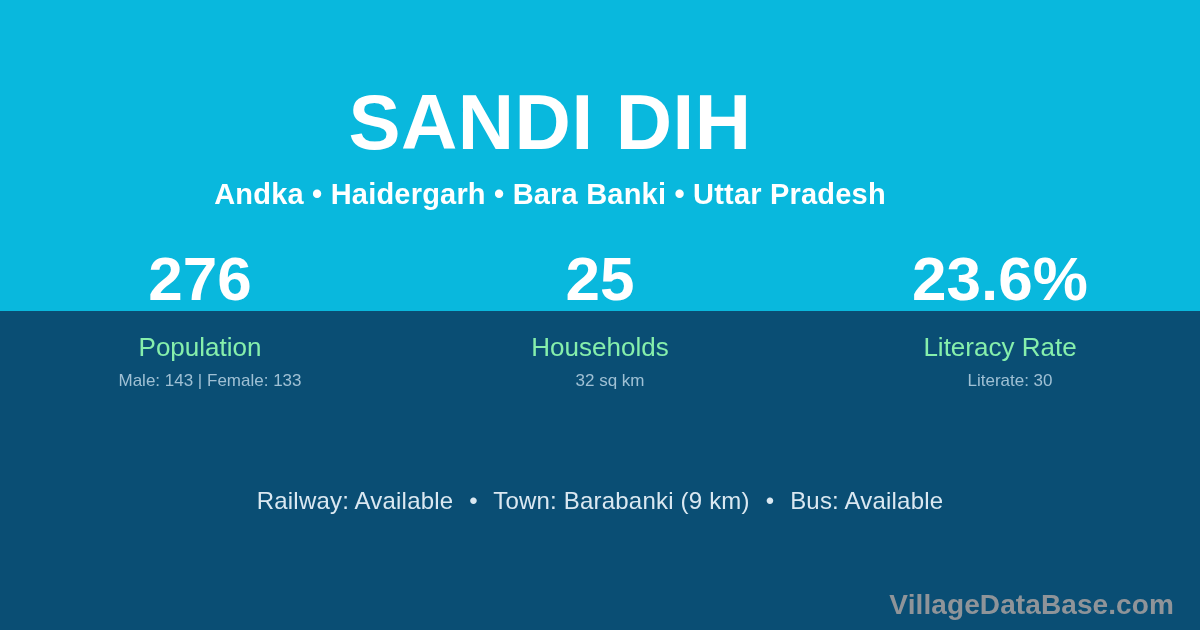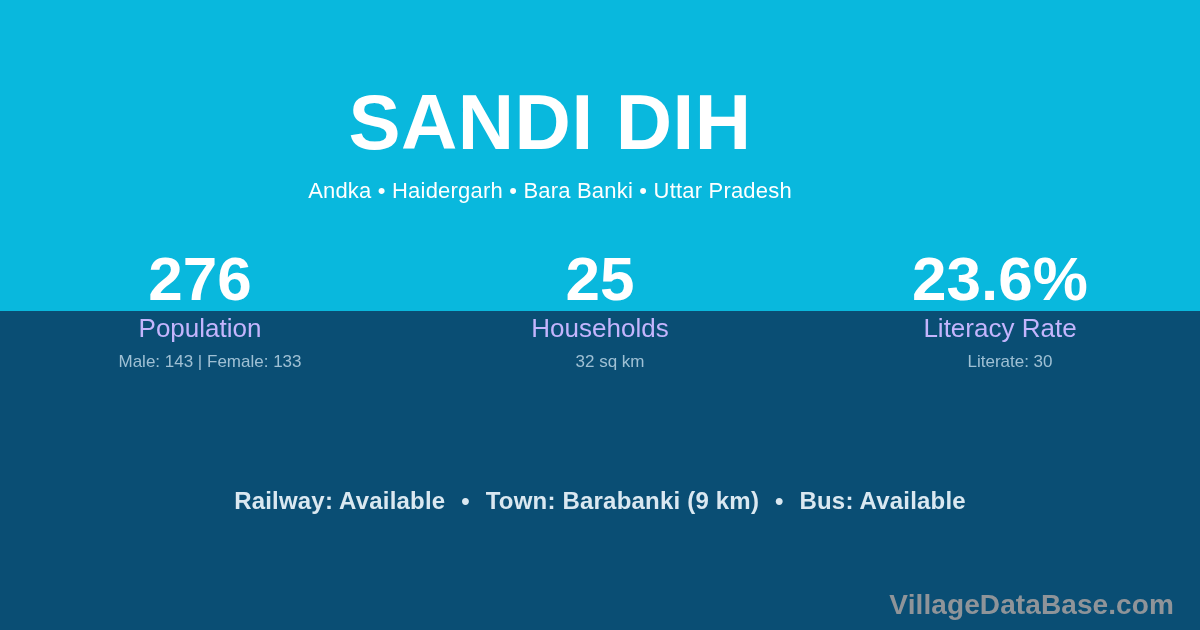--- a/index.html
+++ b/index.html
@@ -53,22 +53,22 @@
     padding-top: 83px;
     font-size: 78px;
     font-weight: 700;
     line-height: 1.02;
     letter-spacing: 0.5px;
     color: #ffffff;
   }
   .village-subtitle {
     margin: 0;
     padding-top: 16px;
-    font-size: 22px;
-    font-weight: 400;
+    font-size: 29px;
+    font-weight: 700;
     line-height: 1.1;
     color: #ffffff;
     letter-spacing: 0.2px;
   }
 
   
   .stats-row {
     position: absolute;
     left: 0;
     top: 246px;
@@ -81,44 +81,44 @@
     text-align: center;
   }
   .stat-value {
     font-size: 62px;
     font-weight: 700;
     line-height: 66px;
     color: #ffffff;
     letter-spacing: 0px;
   }
   .stat-label {
-    margin-top: 1px;
+    margin-top: 20px;
     font-size: 26px;
     font-weight: 400;
     line-height: 30px;
-    color: #c4b5fd;
+    color: #86efac;
   }
   .stat-sub {
     margin-top: 9px;
     font-size: 17px;
     font-weight: 400;
     line-height: 20px;
     color: #9fc0d4;
     margin-left: 20px;
   }
 
   
   .infra-line {
     position: absolute;
     left: 0;
     top: 486px;
     width: 1200px;
     text-align: center;
     font-size: 24px;
-    font-weight: 700;
+    font-weight: 400;
     line-height: 29px;
     color: #dae8f1;
     letter-spacing: 0.2px;
   }
   .infra-item {
     white-space: nowrap;
   }
   .infra-sep {
     padding: 0 9px;
     color: #dae8f1;

